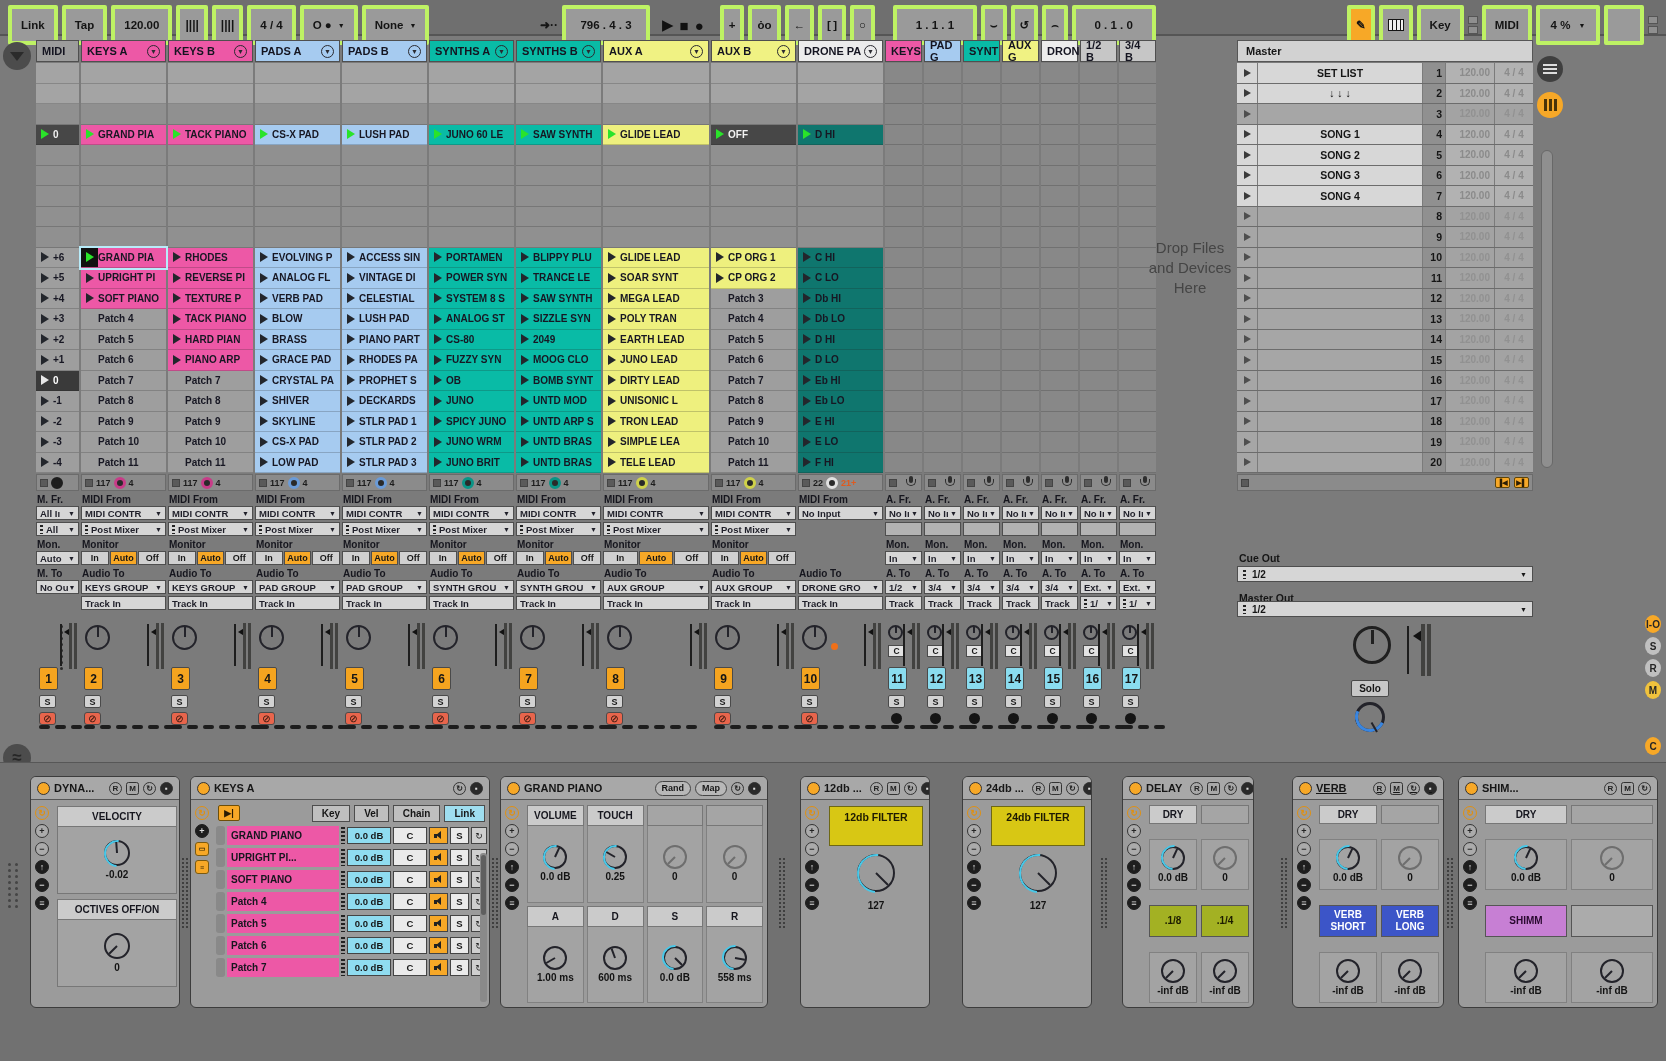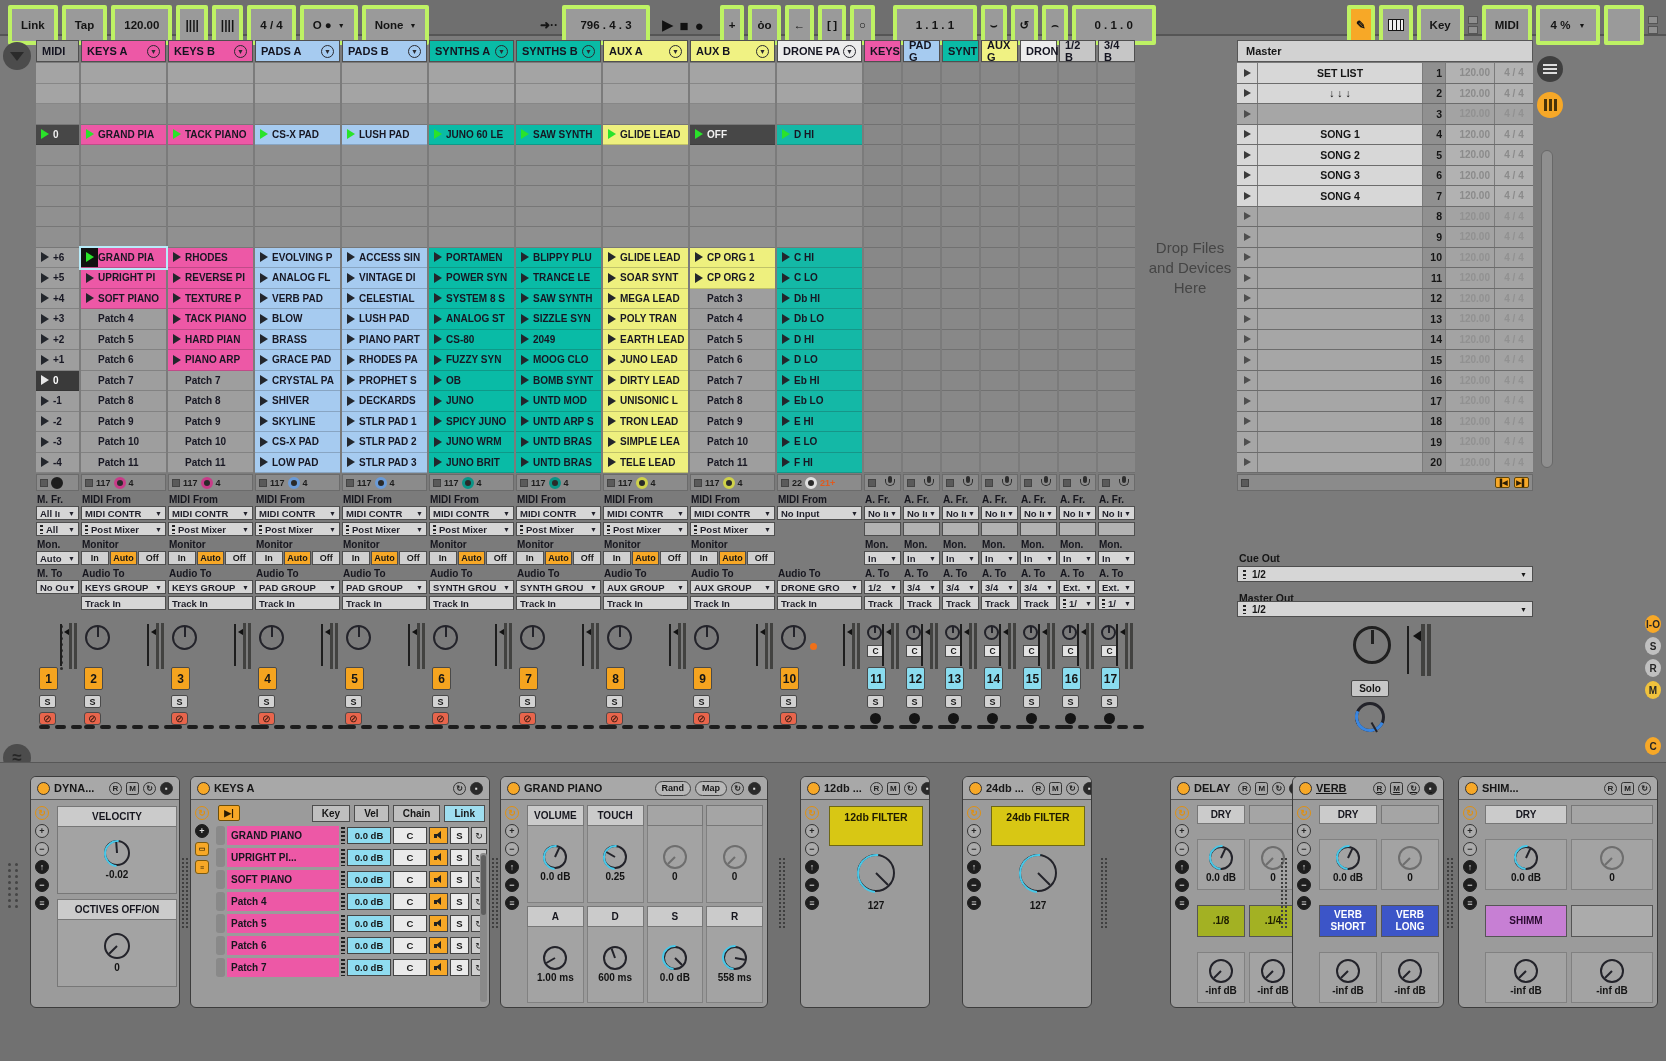--- a/index.html
+++ b/index.html
@@ -32,21 +32,21 @@
   .thdrop{margin-left:auto;width:13px;height:13px;border:1.4px solid #2a2a30;border-radius:50%;display:flex;align-items:center;justify-content:center;font-size:7px;color:#2a2a30}
   .hc-gray{background:#9c9c9c}.hc-pink{background:#ed58a6}.hc-blue{background:#a6cbf0}.hc-teal{background:#09bba6}.hc-yellow{background:#f0f283}.hc-white{background:#ececec}.hc-grayb{background:#c6c6c6}
   .cells{position:absolute;top:23px;left:0;right:0}
   .cell{height:20.5px;display:flex;align-items:stretch;background:#909090;border-bottom:1px solid rgba(30,30,30,.22)}
   .cell.lt{background:#a4a4a4}
   .cell.nrw{background:#888}
   .pz{width:17px;flex:none;display:flex;align-items:center;justify-content:center}
   .tri{width:0;height:0;border-left:8px solid #23262c;border-top:5px solid transparent;border-bottom:5px solid transparent}
   .playing>.pz>.tri{border-left-color:#2ae32a}
   .lbl{flex:1;font-size:10px;font-weight:700;line-height:19px;color:#171723;white-space:nowrap;overflow:hidden}
-  .k-pink{background:#ed58a6}.k-blue{background:#a6cbf0}.k-teal{background:#09bba6}.k-yellow{background:#eef07e}.k-white{background:#14b8a6}.k-gray{background:#9e9e9e}
+  .k-pink{background:#ed58a6}.k-blue{background:#a6cbf0}.k-teal{background:#09bba6}.k-yellow{background:#eef07e}.k-white{background:#0f766e}.k-gray{background:#9e9e9e}
   .k-dark{background:#474747}.k-dark .lbl{color:#f2f2f2}
   .cell.sel{outline:2px solid #b8ecfa;z-index:3}
   .cell.sel .pz{background:#101010}
   .cell.msel{background:#3a3a3a}.cell.msel .lbl{color:#fff}.cell.msel .tri{border-left-color:#e8e8e8}
   
   .mrow{position:absolute;top:434px;left:0;right:0;height:17px;background:#8b8b8b;border:1px solid #6b6b6b;display:flex;align-items:center;gap:3px;padding:0 3px;font-size:9px;font-weight:700;color:#1c1c1c}
   .stopsq{width:8px;height:8px;background:#5a5a5a;border:1px solid #444;flex:none}
   .mknb{width:12px;height:12px;border-radius:50%;border:3.5px solid #c73c88;background:#2a2a2a;flex:none}
   .mknb.b{border-color:#6a9bd8}.mknb.t{border-color:#0a9486}.mknb.y{border-color:#cfd14a}.mknb.w{border-color:#e0e0e0}.mknb.blk{border-color:#1d1d1d;background:#1d1d1d}
   .plus{color:#e05a1e}
@@ -1190,21 +1190,21 @@
           <div class="dashes">
             <span class="dash"></span>
             <span class="dash"></span>
             <span class="dash"></span>
             <span class="dash"></span>
             <span class="dash"></span>
             <span class="dash"></span>
           </div>
         </div>
       </div>
-      <div class="col" style="width: 85px; padding-left: 34px;">
+      <div class="col" style="width: 106px; padding-left: 34px;">
         <div class="th hc-yellow">
           <span class="thlbl">AUX A</span>
           <span class="thdrop">▼</span>
         </div>
         <div class="cells">
           <div class="cell lt"></div>
           <div class="cell lt"></div>
           <div class="cell"></div>
           <div class="cell clip k-yellow playing">
             <span class="pz">
@@ -2624,21 +2624,21 @@
           </div>
           <div class="fbody">
             <div class="banner">24db FILTER</div>
             <div class="knb cy" style="width: 38px; height: 38px;">
               <i style="transform: rotate(135deg);"></i>
             </div>
             <div class="pval">127</div>
           </div>
         </div>
       </div>
-      <div class="device" style="left: 1122px; width: 132px; margin-left: 48px;">
+      <div class="device" style="left: 1122px; width: 132px;">
         <div class="dhead">
           <span class="led"></span>
           <span class="dtitle">DELAY</span>
           <span class="dspace"></span>
           <span class="hic">R</span>
           <span class="hic sq">M</span>
           <span class="hic">↻</span>
           <span class="hic save">▪</span>
         </div>
         <div class="dbody">

